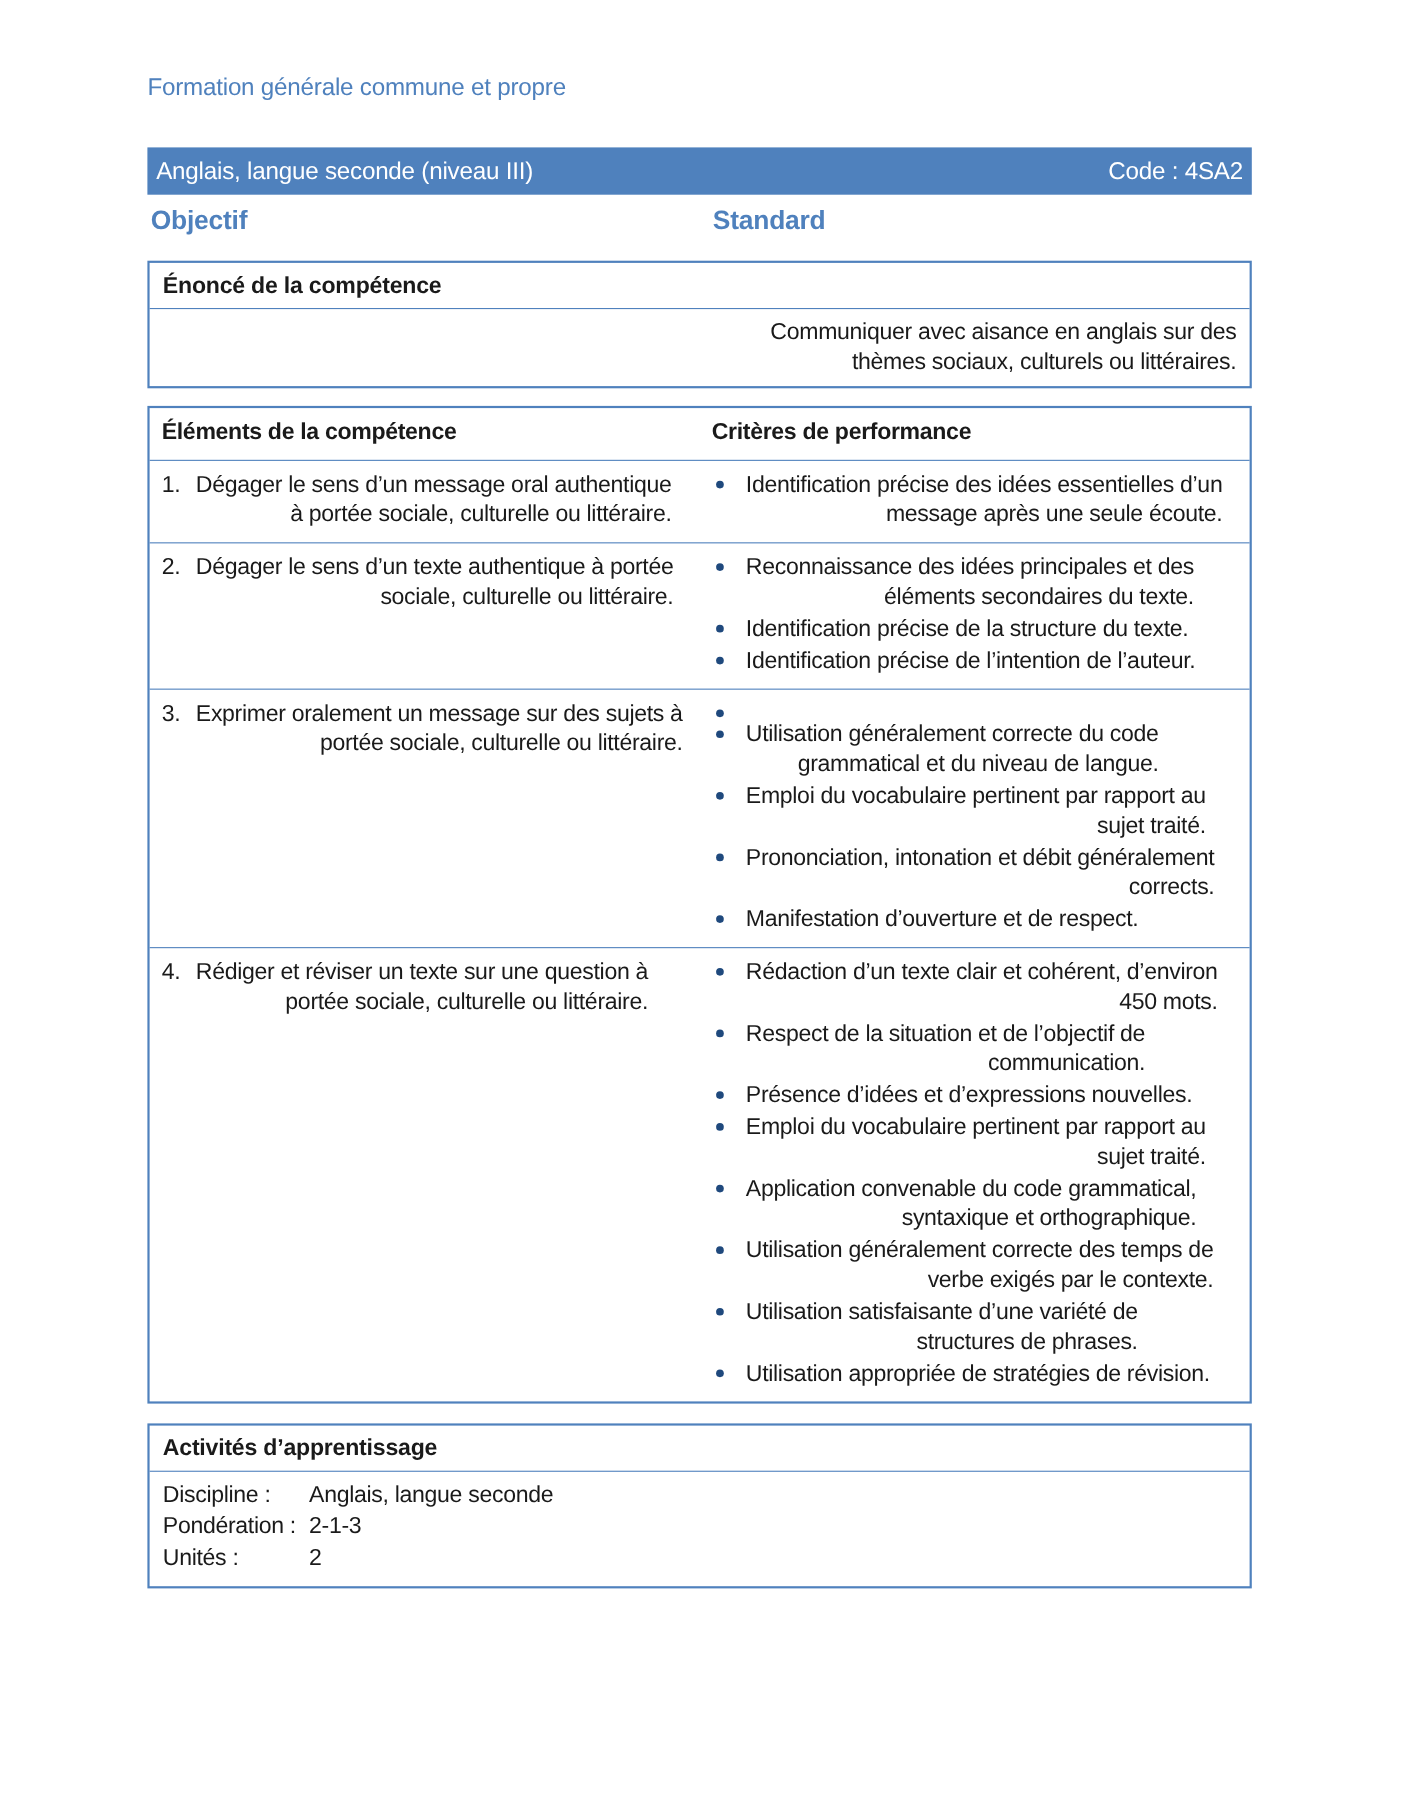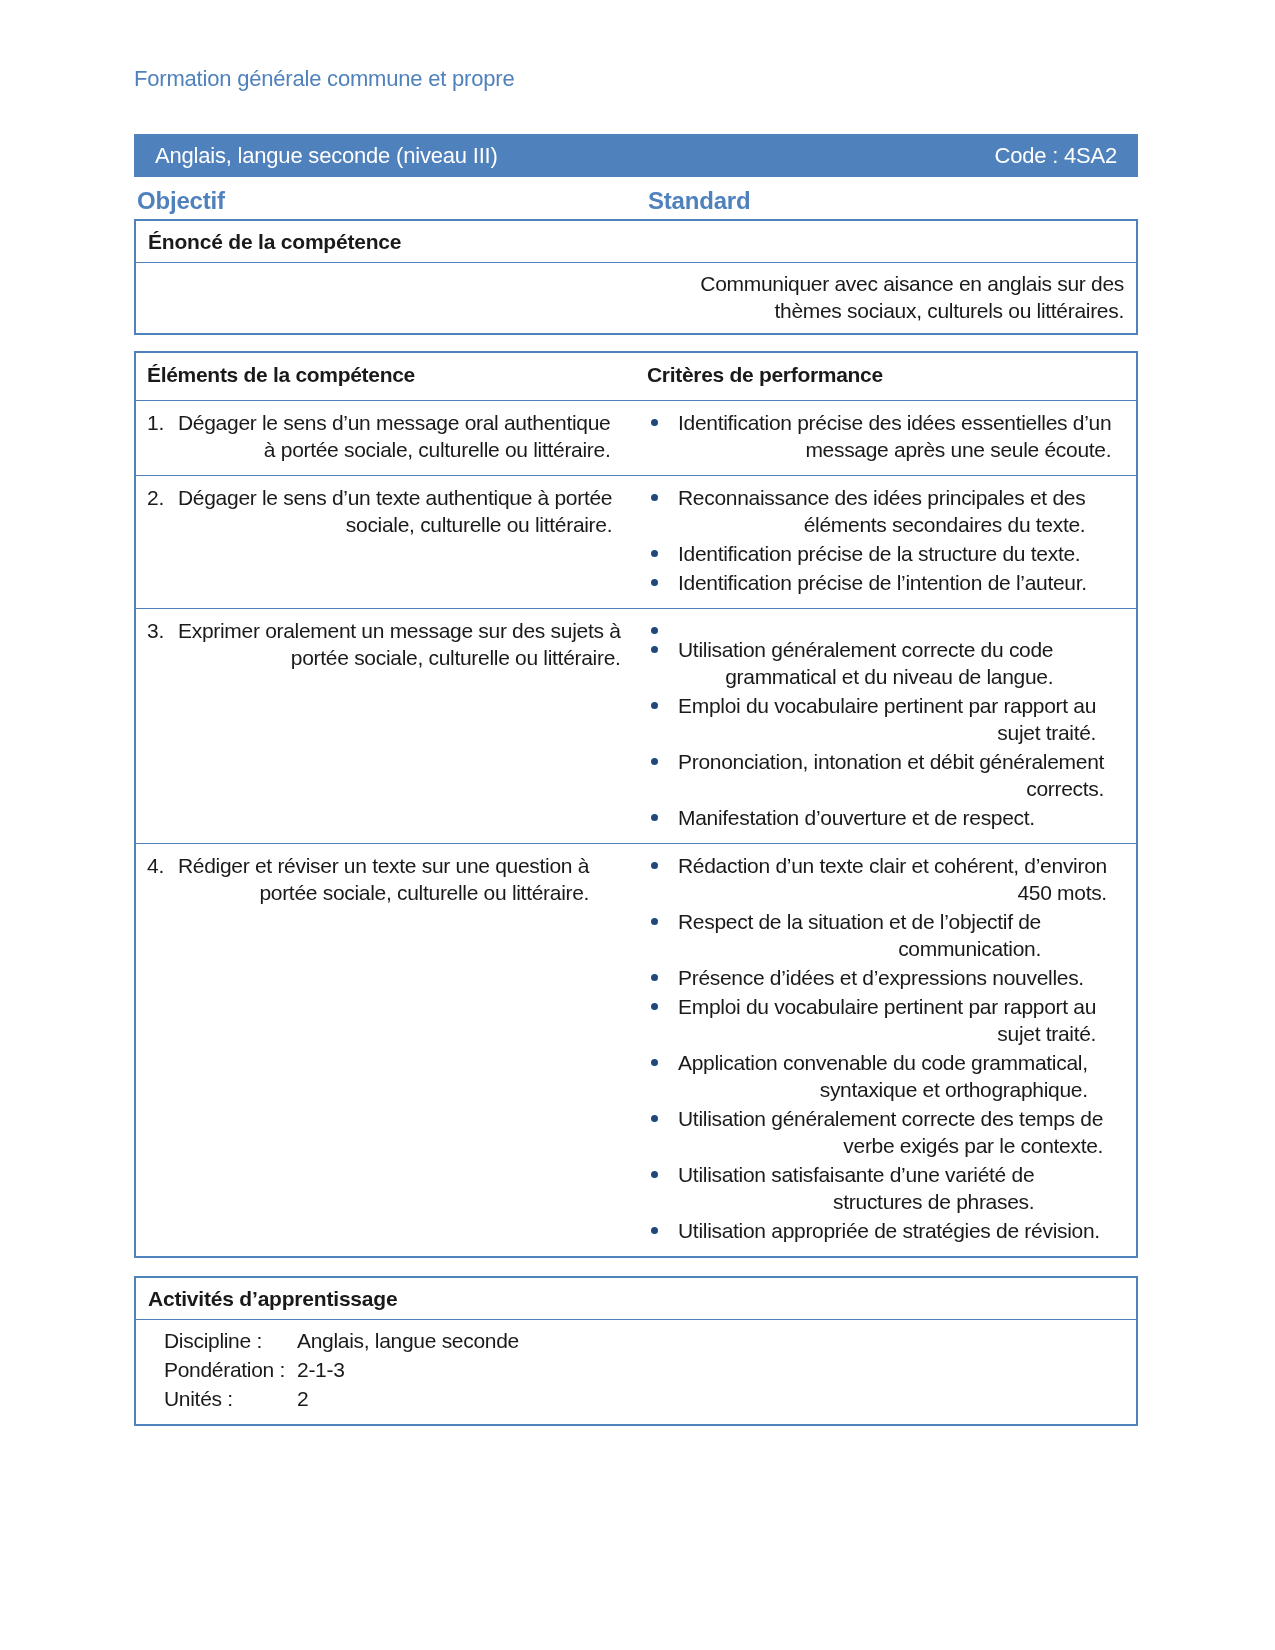--- a/index.html
+++ b/index.html
@@ -33,21 +33,21 @@
   }
 
   
   .title-bar{
     background:var(--accent);
     color:#ffffff;
     height:43px;
     display:flex;
     justify-content:space-between;
     align-items:center;
-    padding:0 21px;
+    padding:0 8px;
     font-size:22px;
     letter-spacing:-0.2px;
   }
 
   
   .headings{
     position:relative;
     height:32px;
     margin-top:10px;
   }
@@ -74,21 +74,21 @@
     border-bottom:1.5px solid var(--accent);
     letter-spacing:-0.2px;
   }
   .box-body{
     font-size:21px;
     line-height:27px;
     padding:7px 12px 9px 12px;
     letter-spacing:-0.3px;
   }
 
-  .enonce{}
+  .enonce{margin-top:18px;}
 
   
   .comp-table{margin-top:16px;}
   .trow{
     display:grid;
     grid-template-columns:509px 1fr;
   }
   .tbody-row{border-top:1.5px solid var(--accent);}
   .thead .tcell{
     font-size:21px;
@@ -131,21 +131,21 @@
   .dot{
     display:block;
     width:7px;height:7px;
     border-radius:50%;
     background:var(--bullet);
   }
   .btext{min-width:0;}
 
   
   .activites{margin-top:18px;}
-  .activites .box-body{padding:6px 12px 11px 28px;}
+  .activites .box-body{padding:6px 12px 11px 12px;}
   .field-row{
     display:flex;
     align-items:flex-start;
     line-height:29px;
     font-size:21px;
     letter-spacing:-0.3px;
   }
   .flabel{
     width:133px;
     flex-shrink:0;

